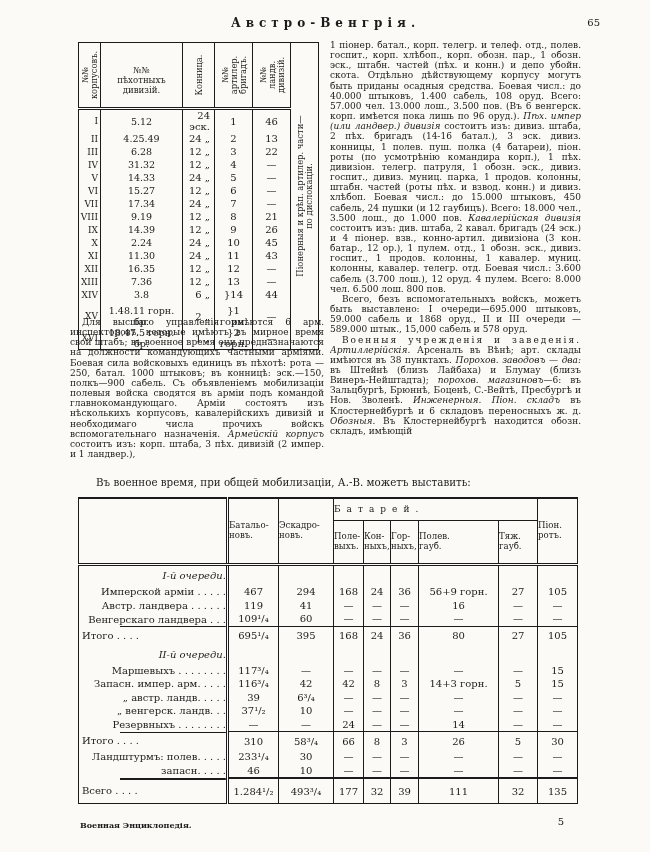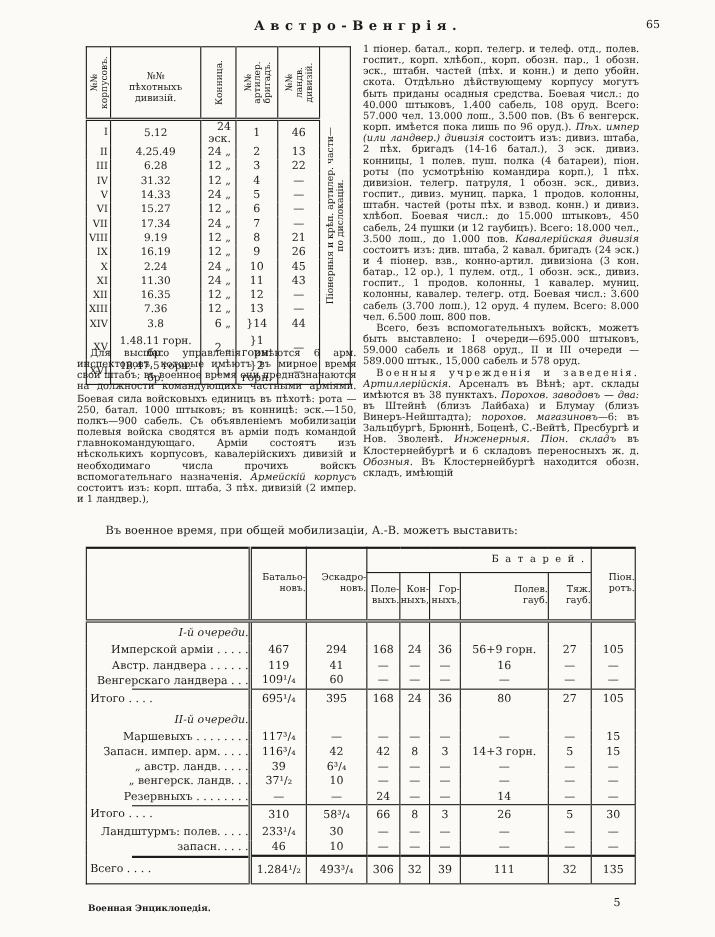--- a/index.html
+++ b/index.html
@@ -40,21 +40,21 @@
   .sp { letter-spacing:2px; }
 
   
   .caption { position:absolute; left:96px; top:476px; font-size:10.3px; }
 
   
   .mob-wrap { position:absolute; left:78px; top:497px; }
   table.mob { border-collapse:collapse; width:499px; table-layout:fixed;
               border:1px solid #1b1b1b; border-top:2.4px solid #1b1b1b; }
   .mob th { font-weight:normal; font-size:8.6px; line-height:9.6px; white-space:pre-line;
-            padding:2px 0; text-align:right; vertical-align:middle; }
+            padding:2px 0; text-align:left; vertical-align:middle; }
   .dbl { border-left:3px double #1b1b1b; }
   .sl  { border-left:1px solid #1b1b1b; }
   .mob .grp { border-bottom:1px solid #1b1b1b; letter-spacing:6px; font-size:9px; height:17px; }
   .mob .rs2b, .mob tr.h2 th { border-bottom:3px double #1b1b1b; }
   .mob tr.h2 th { height:38px; }
   .mob td { height:13.5px; font-size:10px; text-align:center; padding:0; vertical-align:middle; }
   .mob td.lbl { text-align:right; padding-left:3px; }
   .mob tr.section td { height:19px; }
   .mob tr.section td.lbl { font-style:italic; padding-left:48px; }
   .mob td.lbl.pad1 { padding-left:26px; }
@@ -169,21 +169,21 @@
           </tr>
           <tr>
             <td class="cc0">VIII</td>
             <td class="cc1 bl">9.19</td>
             <td class="cc2 bl">12 „</td>
             <td class="cc3 bl">8</td>
             <td class="cc4 bl">21</td>
           </tr>
           <tr>
             <td class="cc0">IX</td>
-            <td class="cc1 bl">16.19</td>
+            <td class="cc1 bl">14.39</td>
             <td class="cc2 bl">12 „</td>
             <td class="cc3 bl">9</td>
             <td class="cc4 bl">26</td>
           </tr>
           <tr>
             <td class="cc0">X</td>
             <td class="cc1 bl">2.24</td>
             <td class="cc2 bl">24 „</td>
             <td class="cc3 bl">10</td>
             <td class="cc4 bl">45</td>
@@ -433,21 +433,21 @@
             <td class="mc3 sl">—</td>
             <td class="mc4 sl">—</td>
             <td class="mc5 sl">—</td>
             <td class="mc6 sl">—</td>
             <td class="mc7 sl">—</td>
           </tr>
           <tr class="grand">
             <td class="lbl tr-lbl">Всего . . . .</td>
             <td class="mc0 dbl">1.284¹/₂</td>
             <td class="mc1 sl">493³/₄</td>
-            <td class="mc2 sl">306</td>
+            <td class="mc2 sl">177</td>
             <td class="mc3 sl">32</td>
             <td class="mc4 sl">39</td>
             <td class="mc5 sl">111</td>
             <td class="mc6 sl">32</td>
             <td class="mc7 sl">135</td>
           </tr>
         </tbody>
     </table>
   </div>
 

